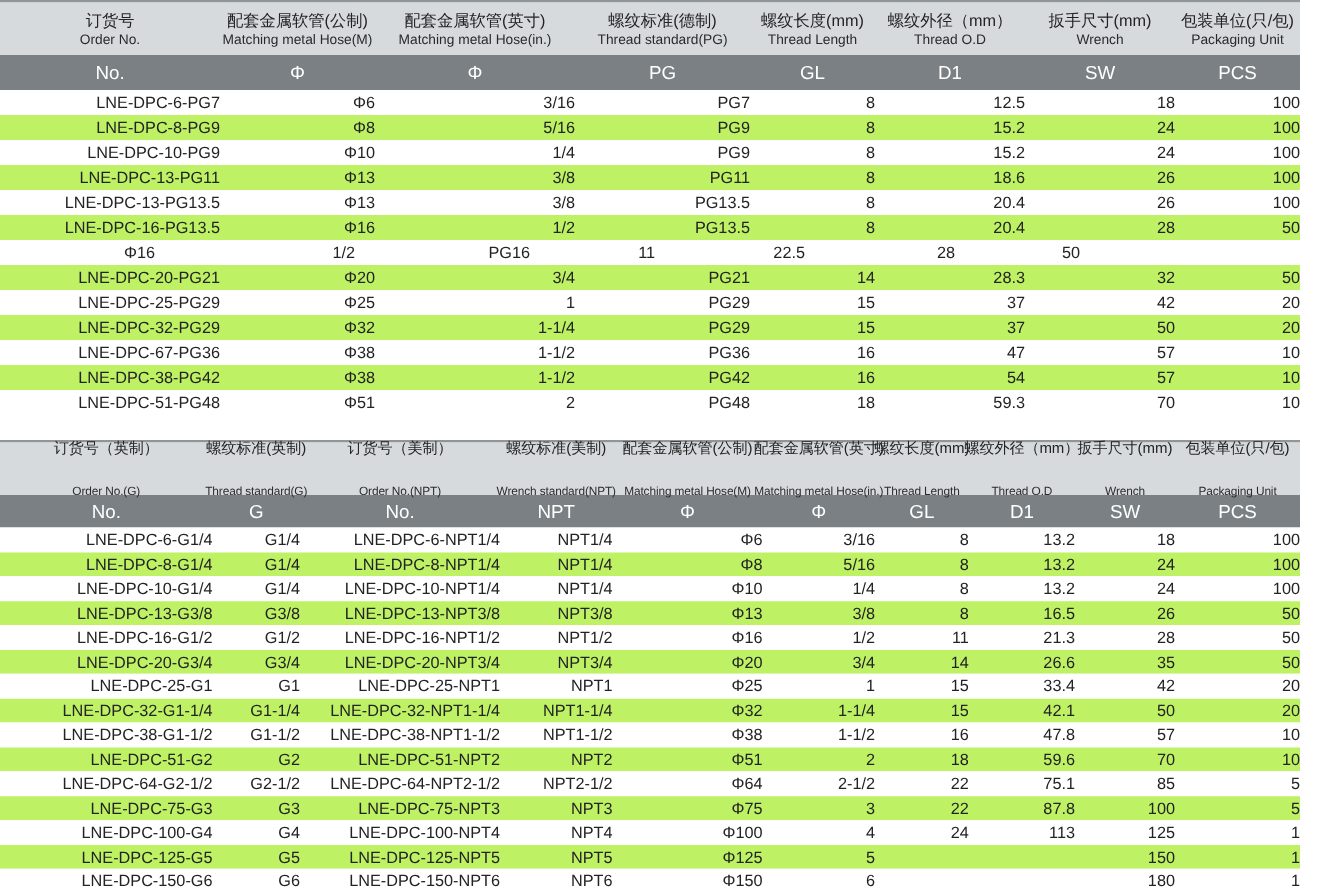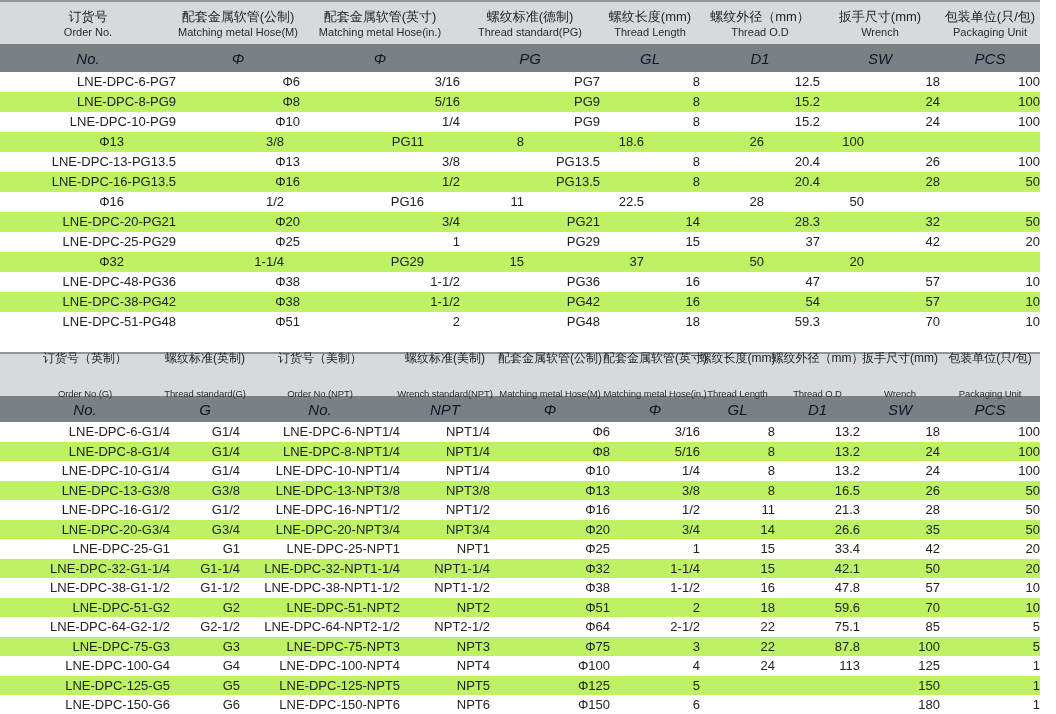--- a/index.html
+++ b/index.html
@@ -11,21 +11,21 @@
 
   .hrow { display:flex; background:#d7dadc; }
   .t1 .hrow { height:42px; }
   .t2 .hrow { height:42px; }
   .hcell { display:flex; flex-direction:column; align-items:center; justify-content:center; text-align:center; }
   .hcell .zh { font-size:13px; line-height:17px; white-space:nowrap; }
   .hcell .en { font-size:11px; line-height:14px; white-space:nowrap; color:#2a2a2a; }
   .t2 .hcell .zh { font-size:12px; }
   .t2 .hcell .en { font-size:9.5px; letter-spacing:-0.1px;margin-top:20px; }
 
-  .krow { display:flex; background:#7b8084; color:#0f172a;font-style:italic; }
+  .krow { display:flex; background:#7b8084; color:#ffffff; }
   .t1 .krow { height:28px; }
   .t2 .krow { height:26px; }
   .kcell { display:flex; align-items:center; justify-content:center; font-size:15px; white-space:nowrap; }
 
   .trow { display:flex; background:#ffffff;text-align:right; }
   .trow.alt { background:#bef264; }
   .t1 .trow { height:20px; }
   .t2 .trow { height:19.5px; }
   .tcell { font-size:13px; white-space:nowrap; overflow:visible; }
   .t1 .tcell { line-height:20px; }
@@ -126,20 +126,21 @@
           <div class="tcell c0">LNE-DPC-10-PG9</div>
           <div class="tcell c1">Φ10</div>
           <div class="tcell c2">1/4</div>
           <div class="tcell c3">PG9</div>
           <div class="tcell c4">8</div>
           <div class="tcell c5">15.2</div>
           <div class="tcell c6">24</div>
           <div class="tcell c7">100</div>
         </div>
         <div class="trow alt">
+          <div class="tcell c0">LNE-DPC-13-PG11</div>
           <div class="tcell c1">Φ13</div>
           <div class="tcell c2">3/8</div>
           <div class="tcell c3">PG11</div>
           <div class="tcell c4">8</div>
           <div class="tcell c5">18.6</div>
           <div class="tcell c6">26</div>
           <div class="tcell c7">100</div>
         </div>
         <div class="trow">
           <div class="tcell c0">LNE-DPC-13-PG13.5</div>
@@ -184,30 +185,31 @@
           <div class="tcell c0">LNE-DPC-25-PG29</div>
           <div class="tcell c1">Φ25</div>
           <div class="tcell c2">1</div>
           <div class="tcell c3">PG29</div>
           <div class="tcell c4">15</div>
           <div class="tcell c5">37</div>
           <div class="tcell c6">42</div>
           <div class="tcell c7">20</div>
         </div>
         <div class="trow alt">
+          <div class="tcell c0">LNE-DPC-32-PG29</div>
           <div class="tcell c1">Φ32</div>
           <div class="tcell c2">1-1/4</div>
           <div class="tcell c3">PG29</div>
           <div class="tcell c4">15</div>
           <div class="tcell c5">37</div>
           <div class="tcell c6">50</div>
           <div class="tcell c7">20</div>
         </div>
         <div class="trow">
-          <div class="tcell c0">LNE-DPC-48-PG36</div>
+          <div class="tcell c0">LNE-DPC-67-PG36</div>
           <div class="tcell c1">Φ38</div>
           <div class="tcell c2">1-1/2</div>
           <div class="tcell c3">PG36</div>
           <div class="tcell c4">16</div>
           <div class="tcell c5">47</div>
           <div class="tcell c6">57</div>
           <div class="tcell c7">10</div>
         </div>
         <div class="trow alt">
           <div class="tcell c0">LNE-DPC-38-PG42</div>

